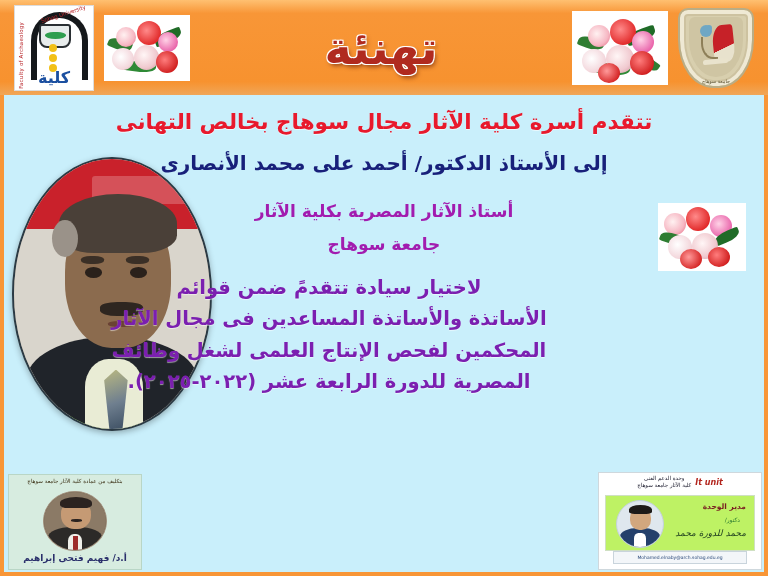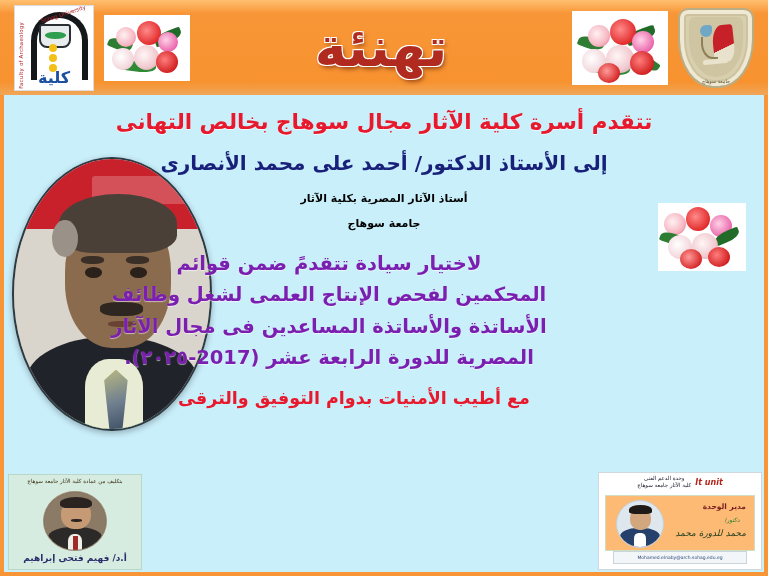--- a/index.html
+++ b/index.html
@@ -70,21 +70,21 @@
   .bouquet{
     width:96px;height:74px;background:#ffffff;position:relative;overflow:hidden;
     flex:0 0 auto;
   }
   .bouquet.small{width:86px;height:66px;}
   .bouquet .rose{position:absolute;border-radius:50%;}
   .bouquet .leaf{position:absolute;border-radius:60% 10% 60% 10%;background:#2f7d32;}
 
   
   .tahnia{
-    font-size:54px;font-weight:bold;color:#b02a1f;
+    font-size:46px;font-weight:bold;color:#b02a1f;
     text-shadow:
       -1px -1px 0 #fff, 1px -1px 0 #fff, -1px 1px 0 #fff, 1px 1px 0 #fff,
       2px 3px 4px rgba(90,20,10,.55);
     letter-spacing:1px;line-height:1;white-space:nowrap;
     padding:0 6px;
   }
 
   
   .fac-logo{
     width:78px;height:84px;background:#ffffff;border:1px solid #dcdcdc;
@@ -139,22 +139,22 @@
   .line-red-1{
     color:#e8192c;font-weight:bold;font-size:21.5px;line-height:1.25;
     margin:4px 0 0 0;white-space:nowrap;
     text-shadow:0 1px 0 rgba(255,255,255,.6);
   }
   .line-navy{
     color:#18207a;font-weight:bold;font-size:20px;line-height:1.3;
     margin:14px 0 0 0;white-space:nowrap;
   }
   .line-red-small{
-    color:#000000;font-weight:bold;font-size:11px;line-height:1.35;
-    margin:16px 0 0 0;
+    color:#a21caf;font-weight:bold;font-size:17px;line-height:1.35;
+    margin:24px 0 0 0;
   }
   .line-red-small.second{margin-top:10px;}
 
   .para{
     color:#7b1fb0;font-weight:bold;font-size:19.5px;line-height:1.62;
     margin:16px 0 0 0;
     padding-right:110px;
     text-align:center;
     text-shadow:0 1px 1px rgba(255,255,255,.55);
   }
@@ -269,21 +269,21 @@
     position:absolute;left:0;right:0;top:2px;
     display:flex;align-items:center;justify-content:center;gap:4px;
     font-size:5.5px;color:#223;white-space:nowrap;
   }
   .it-card .itlabel{
     color:#b3261e;font-weight:bold;font-size:8px;font-style:italic;
   }
   .it-card .itsub{line-height:1.35;text-align:center;}
   .it-card .greenbox{
     position:absolute;left:6px;right:6px;top:22px;height:54px;
-    background:#fdba74;border:1px solid #cfe0c2;
+    background:#bef264;border:1px solid #cfe0c2;
   }
   .it-card .avatar2{
     position:absolute;left:10px;top:4px;width:46px;height:46px;
     border-radius:50%;background:#dfe7ee;overflow:hidden;border:1px solid #c4d2dc;
   }
   .it-card .avatar2 .s{position:absolute;left:6%;bottom:0;width:88%;height:42%;
     background:#24406b;border-radius:44% 44% 0 0;}
   .it-card .avatar2 .sh{position:absolute;left:38%;bottom:0;width:24%;height:30%;
     background:#ffffff;border-radius:40% 40% 0 0;}
   .it-card .avatar2 .h{position:absolute;left:28%;top:12%;width:46%;height:50%;
@@ -404,26 +404,25 @@
       <div class="line-red-1">تتقدم أسرة كلية الآثار مجال سوهاج بخالص التهانى</div>
 
       <div class="line-navy">إلى الأستاذ الدكتور/ أحمد على محمد الأنصارى</div>
 
       <div class="line-red-small">أستاذ الآثار المصرية بكلية الآثار</div>
 
       <div class="line-red-small second">جامعة سوهاج</div>
 
       <div class="para">
         <span class="pline">لاختيار سيادة تتقدمً ضمن قوائم</span>
+        <span class="pline">الأساتذة والأساتذة المساعدين فى مجال الآثار</span>
         <span class="pline">المحكمين لفحص الإنتاج العلمى لشغل وظائف</span>
-        <span class="pline">الأساتذة والأساتذة المساعدين فى مجال الآثار</span>
-        <span class="pline">المصرية للدورة الرابعة عشر (2017-٢٠٢٥).</span>
-      </div>
-
-      <div class="line-final">مع أطيب الأمنيات بدوام التوفيق والترقى</div>
+        <span class="pline">المصرية للدورة الرابعة عشر (٢٠٢٢-٢٠٢٥).</span>
+      </div>
+
     </div>
 
     <div class="dean-card">
       <div class="arcline">بتكليف من عمادة كلية الآثار جامعة سوهاج</div>
       <div class="avatar">
         <div class="wall"></div>
         <div class="suit2"></div>
         <div class="shirt2"></div>
         <div class="tie2"></div>
         <div class="head2"></div>

